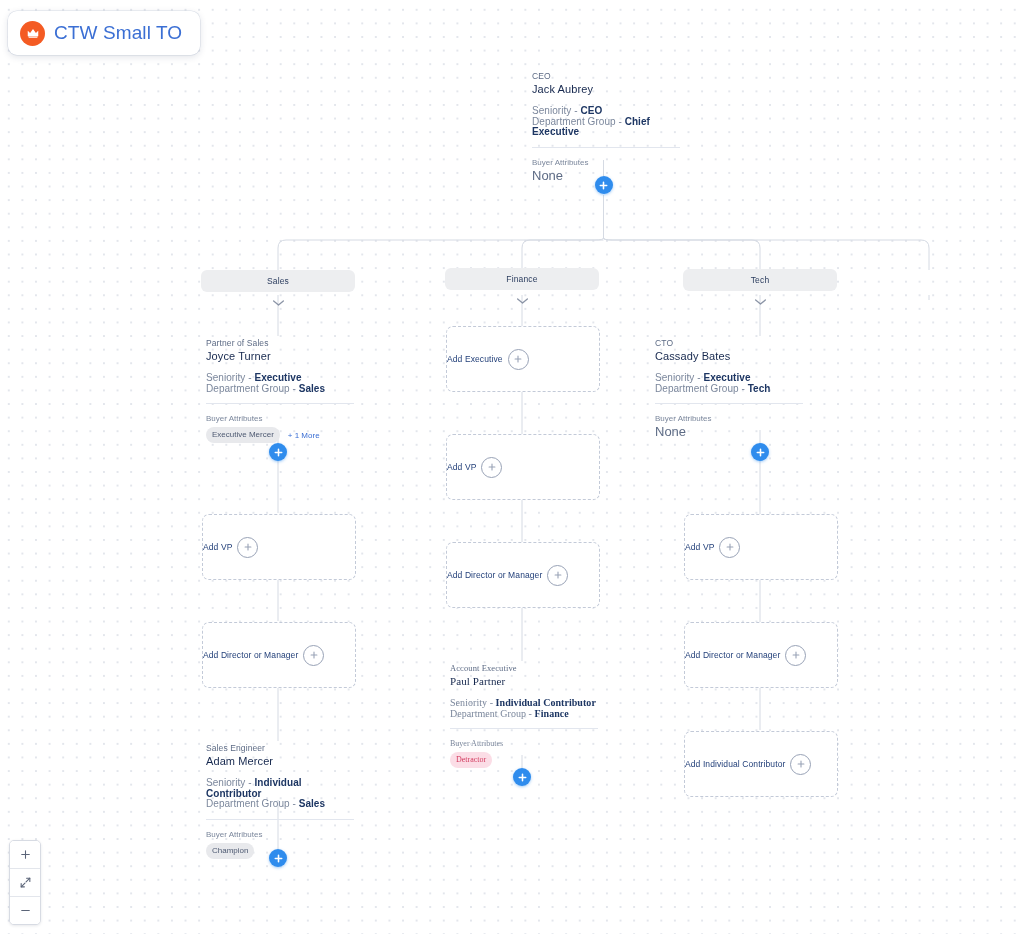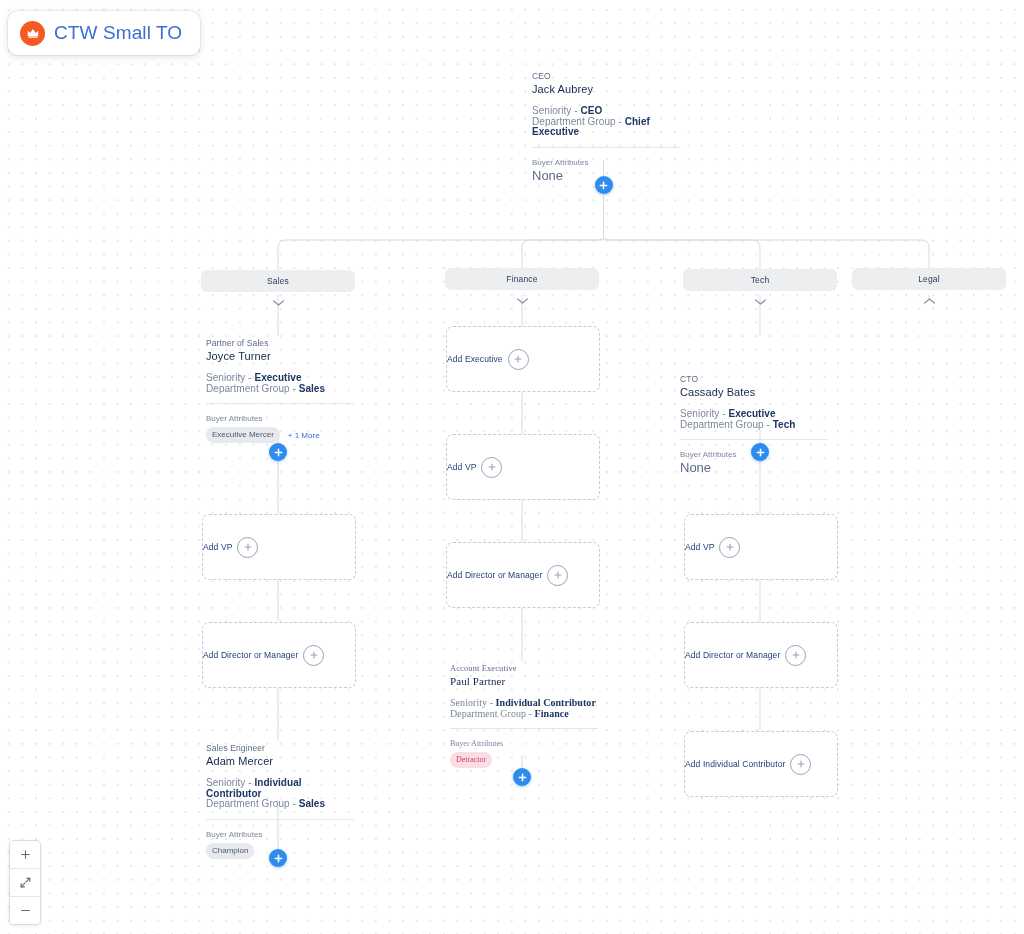--- a/index.html
+++ b/index.html
@@ -289,30 +289,20 @@
     <div class="dept">
       <span class="dept-label">Tech</span>
     </div>
     <span class="dept-chev">
       <svg width="13" height="8" viewBox="0 0 16 9" fill="none" stroke="#8b94a6" stroke-width="1.6" stroke-linecap="round" stroke-linejoin="round">
           <path d="M2 2l6 5 6-5"></path>
         </svg>
     </span>
   </div>
 
-  <div class="dept-wrap" style="left:852px; top:268px;">
-    <div class="dept">
-      <span class="dept-label">Legal</span>
-    </div>
-    <span class="dept-chev">
-      <svg width="13" height="8" viewBox="0 0 16 9" fill="none" stroke="#8b94a6" stroke-width="1.6" stroke-linecap="round" stroke-linejoin="round">
-          <path d="M2 7l6-5 6 5"></path>
-        </svg>
-    </span>
-  </div>
 
   <div class="node person" style="left:206px; top:337px;">
     <div class="p-title">Partner of Sales</div>
     <div class="p-name">Joyce Turner</div>
     <div class="p-meta">
       <div><span>Seniority - </span><b>Executive</b></div>
       <div><span>Department Group - </span><b>Sales</b></div>
     </div>
     <div class="p-rule"></div>
     <div class="p-attr-label">Buyer Attributes</div>
@@ -406,21 +396,21 @@
       <span class="chip negative">Detractor</span>
     </div>
   </div>
 
   <div class="node plus-blue" style="left:513px; top:768px;">
     <svg width="11" height="11" viewBox="0 0 24 24" fill="none" stroke="#ffffff" stroke-width="3.4" stroke-linecap="round">
         <path d="M12 5v14M5 12h14"></path>
       </svg>
   </div>
 
-  <div class="node person" style="left:680px; top:337px;margin-top:36px;">
+  <div class="node person" style="left:655px; top:337px;">
     <div class="p-title">CTO</div>
     <div class="p-name">Cassady Bates</div>
     <div class="p-meta">
       <div><span>Seniority - </span><b>Executive</b></div>
       <div><span>Department Group - </span><b>Tech</b></div>
     </div>
     <div class="p-rule"></div>
     <div class="p-attr-label">Buyer Attributes</div>
     <div class="p-attr-none">None</div>
   </div>

